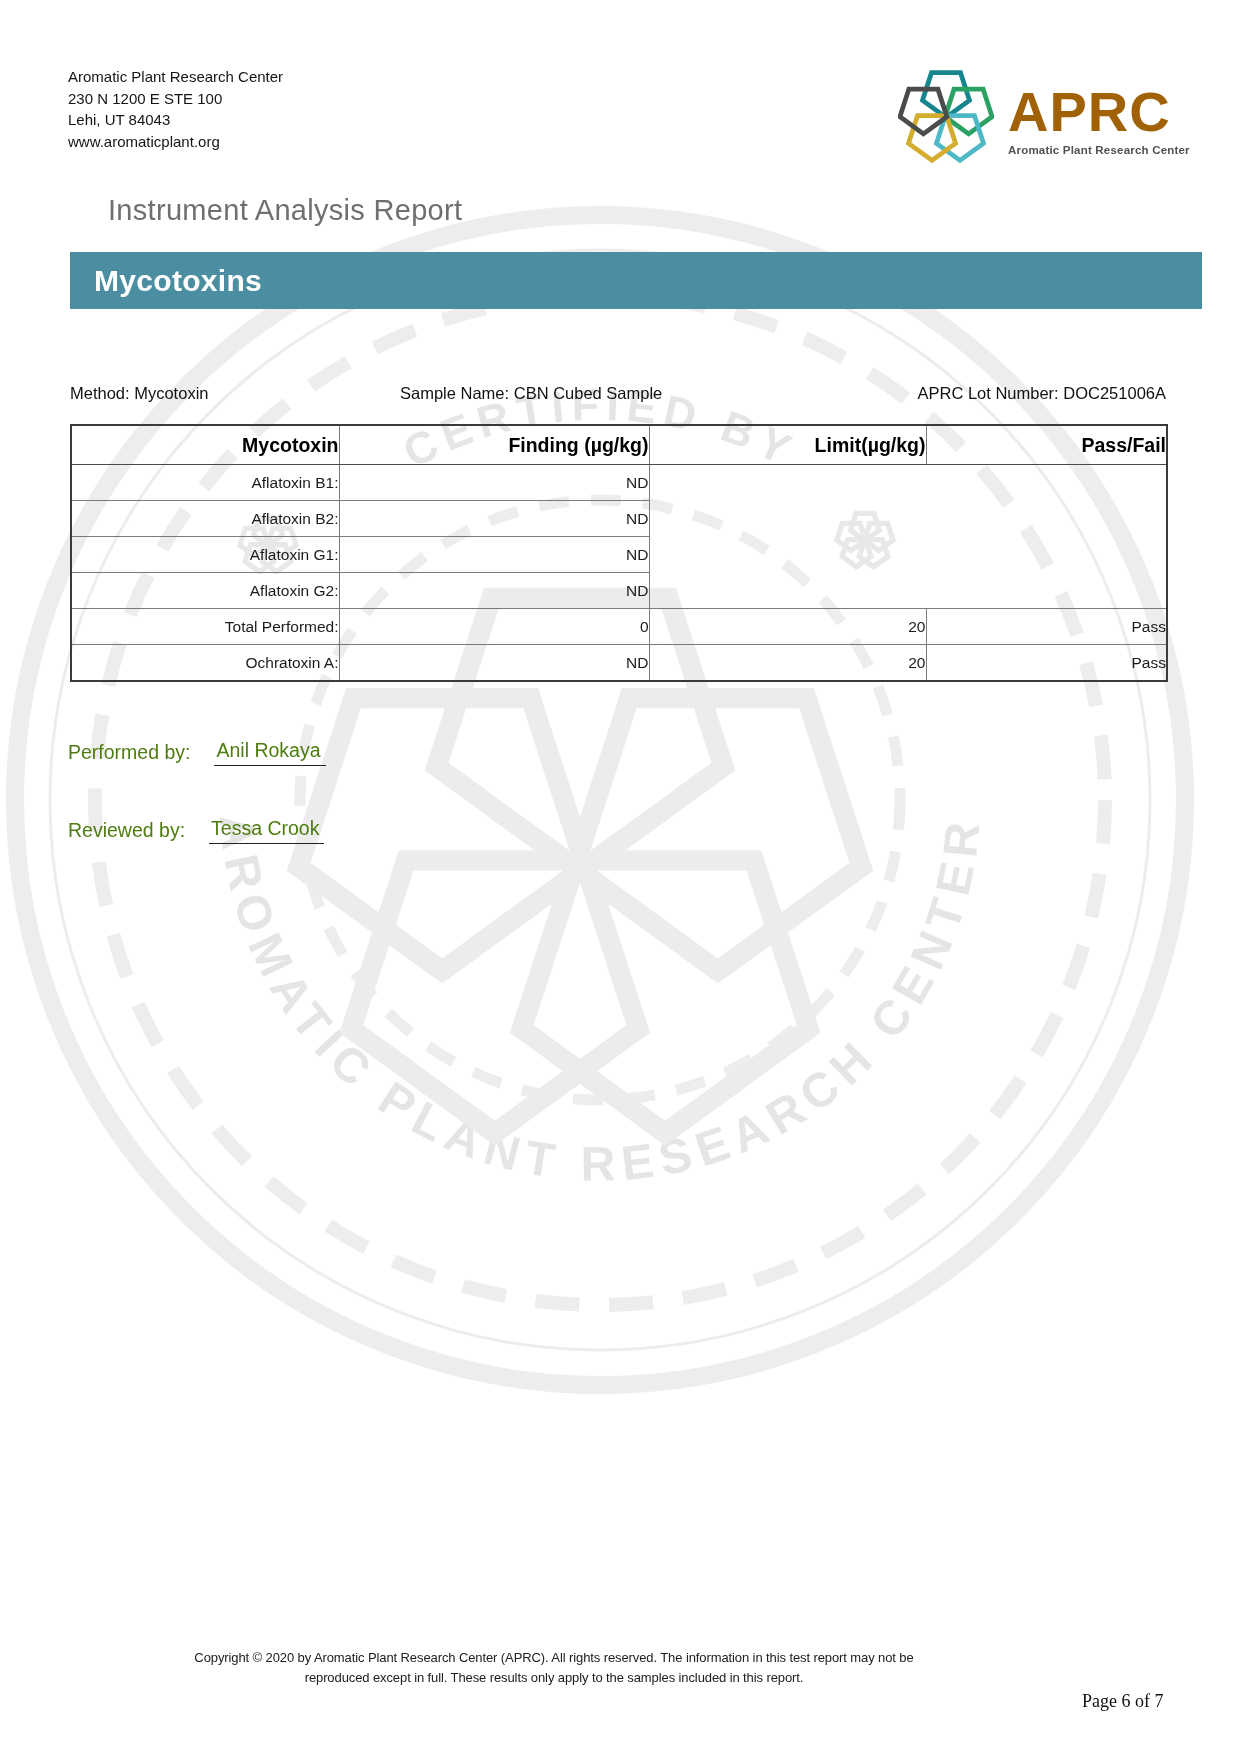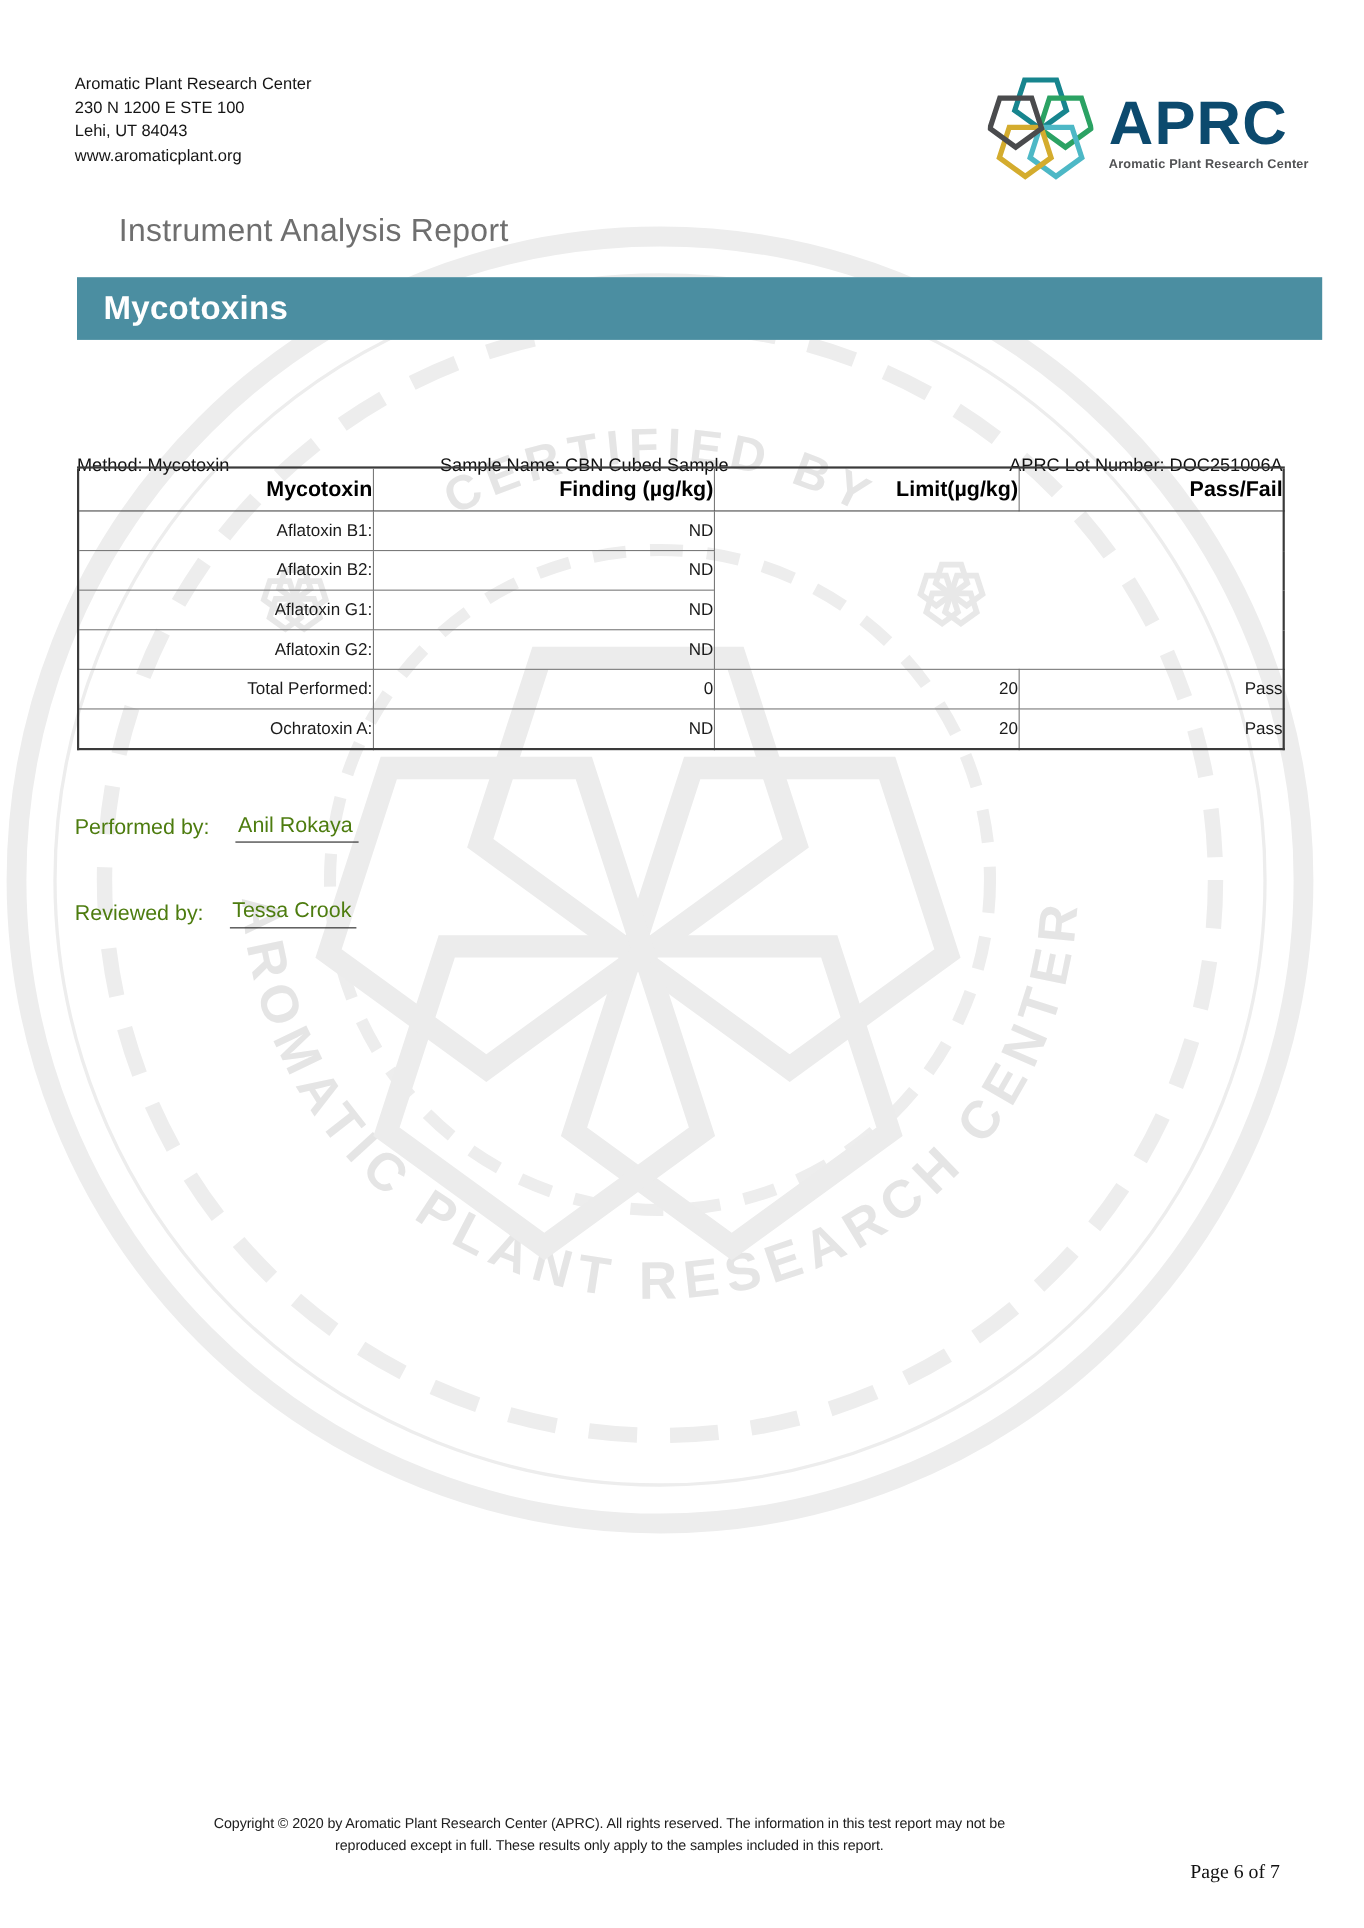--- a/index.html
+++ b/index.html
@@ -6,29 +6,29 @@
   body{
     width:1240px;height:1753px;position:relative;overflow:hidden;
     background:#ffffff;font-family:"Liberation Sans",sans-serif;color:#1a1a1a;
   }
   .abs{position:absolute;}
   
   .addr{left:68px;top:66px;font-size:15px;line-height:21.5px;color:#151515;}
   .logo-wrap{left:898px;top:68px;display:flex;align-items:flex-start;}
   .logo-flower{width:96px;height:96px;}
   .logo-textcol{margin-left:14px;padding-top:16px;}
-  .logo-acronym{font-size:56px;font-weight:bold;color:#0c4a6e;letter-spacing:1px;line-height:1;}
+  .logo-acronym{font-size:56px;font-weight:bold;color:#a16207;letter-spacing:1px;line-height:1;}
   .logo-tagline{font-size:11.5px;font-weight:bold;color:#515254;margin-top:4px;letter-spacing:0.2px;}
   
   .report-title{left:68px;top:194px;font-size:29px;color:#6f6f6f;letter-spacing:0.3px;margin-left:40px;}
   .banner{left:70px;top:252px;width:1132px;height:57px;display:flex;align-items:center;}
   .banner-label{color:#ffffff;font-size:30px;font-weight:bold;padding-left:24px;letter-spacing:0.3px;}
   
   .method-row{left:70px;top:384px;width:1096px;display:flex;font-size:16.5px;color:#111;}
-  .method-item{white-space:nowrap;margin-top:30px;}
+  .method-item{white-space:nowrap;}
   .mi-left{width:330px;}
   .mi-mid{flex:1;}
   .mi-right{text-align:right;}
   
   table.results{left:70px;top:424px;width:1096px;border-collapse:collapse;table-layout:fixed;
     position:absolute;background:transparent;}
   table.results th, table.results td{
     border:1px solid #7a7a7a;text-align:right;vertical-align:middle;padding:0;}
   table.results{border:2px solid #3a3a3a;}
   table.results th{height:38px;font-size:19.5px;font-weight:bold;color:#000;

